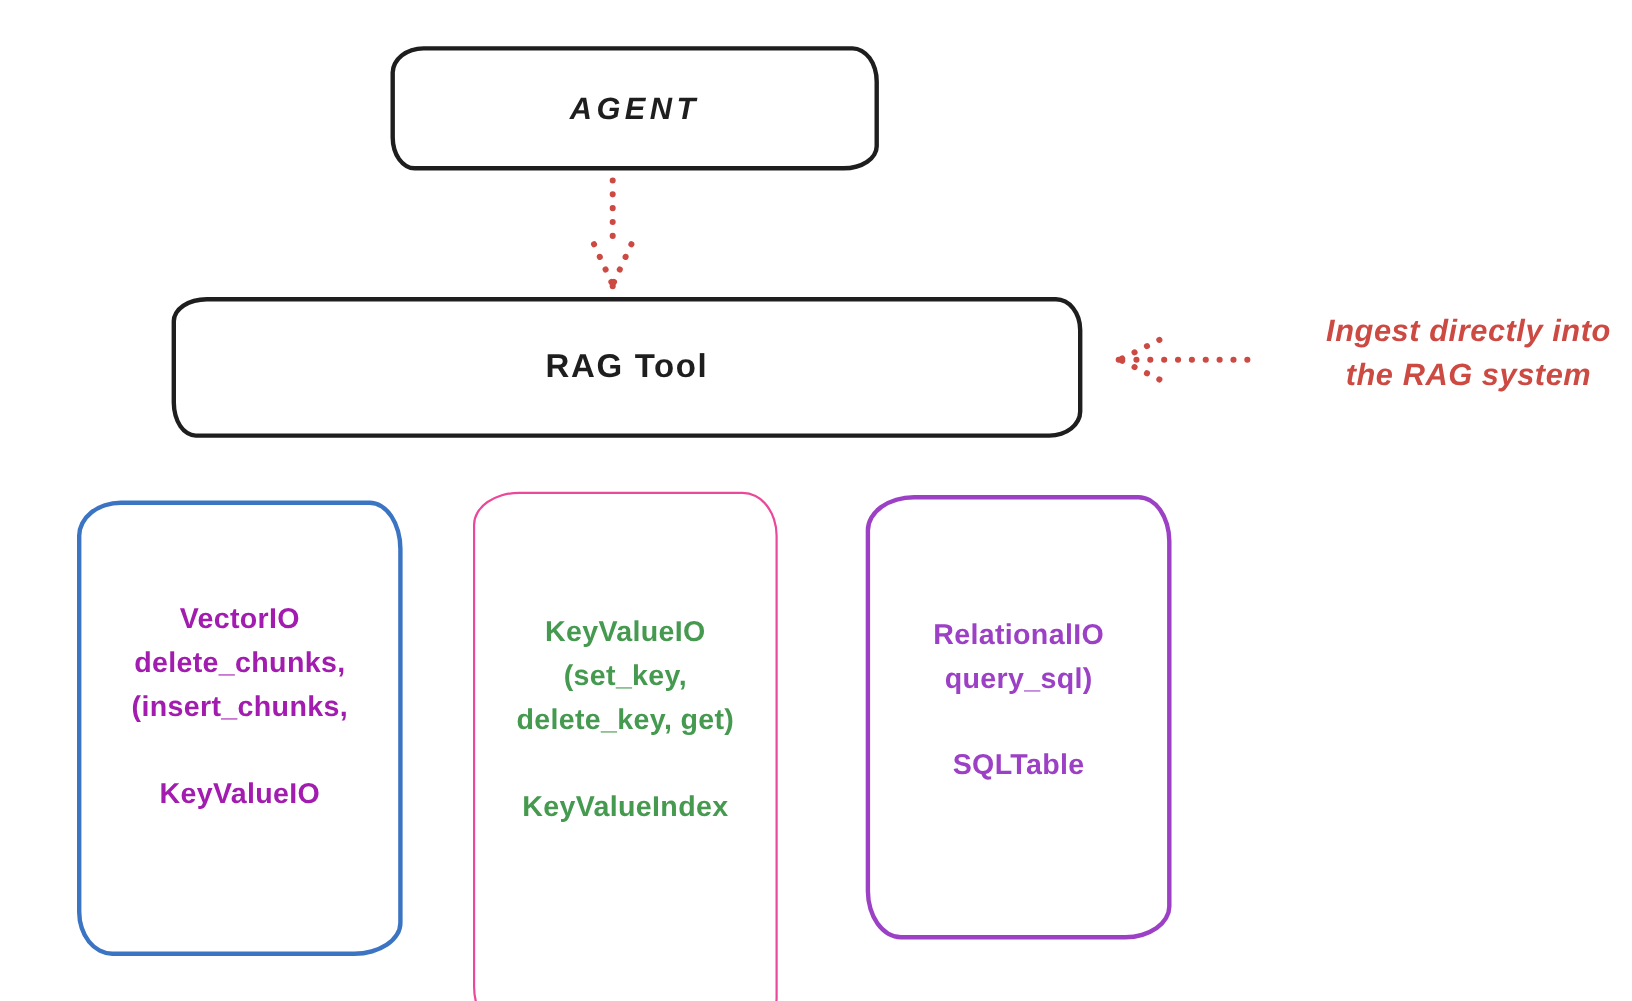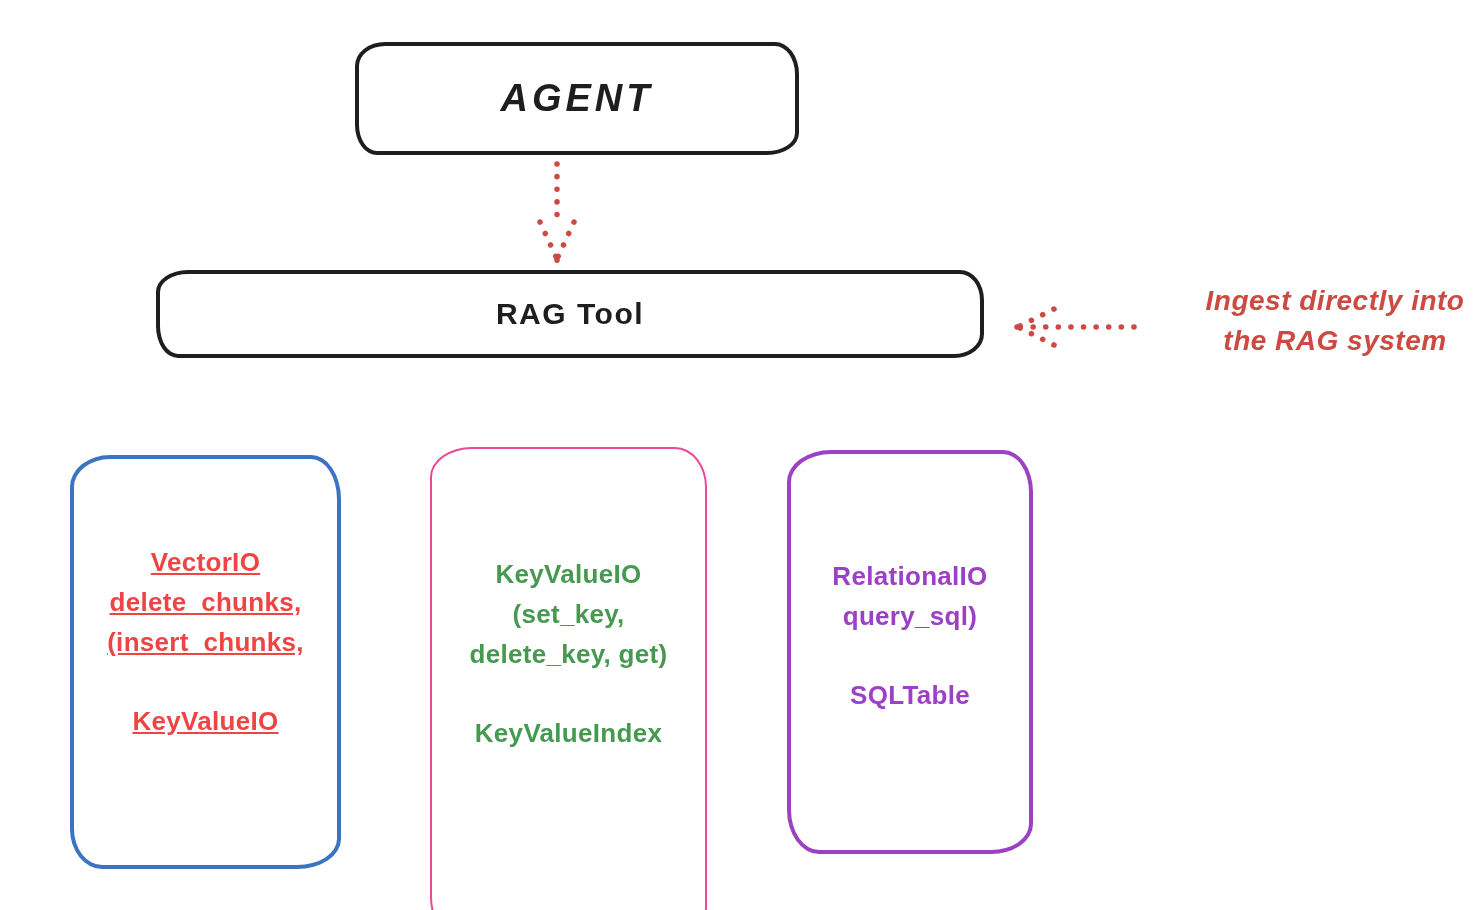--- a/index.html
+++ b/index.html
@@ -27,66 +27,65 @@
   .box-black {
     border: 4px solid #1e1e1e;
     color: #1e1e1e;
   }
   .agent-box {
     left: 355px; top: 42px;
     width: 444px; height: 113px;
     border-radius: 30px 24px 32px 22px / 24px 32px 22px 30px;
   }
   .agent-box .box-label {
-    font-size: 38px;
+    font-size: 28px;
     font-weight: 700;
     letter-spacing: 4px;
     font-style: italic;
   }
   .rag-box {
     left: 156px; top: 270px;
-    width: 828px; height: 88px;
+    width: 828px; height: 128px;
     border-radius: 32px 24px 30px 22px / 22px 30px 24px 32px;
   }
   .rag-box .box-label {
     font-size: 30px;
     font-weight: 700;
     letter-spacing: 1.5px;
   }
   
   .io-box {
     flex-direction: column;
     align-items: stretch;
     justify-content: flex-start;
     text-align: center;
     font-weight: 700;
     font-size: 26px;
     line-height: 40px;
     letter-spacing: 0.3px;
   }
   .io-box-blue {
     left: 70px; top: 455px;
-    width: 271px; height: 414px;
+    width: 296px; height: 414px;
     border: 4px solid #3b74c2;
-    color: #ef4444;
+    color: #a21caf;
     border-radius: 40px 30px 44px 32px / 32px 44px 30px 40px;
     padding-top: 83px;
-    text-decoration: underline;
   }
   .io-box-green {
     left: 430px; top: 447px;
     width: 277px; height: 492px;
     border: 2px solid #ec4899;
     color: #459a50;
     border-radius: 42px 32px 40px 30px / 30px 40px 32px 42px;
     padding-top: 105px;
   }
   .io-box-purple {
     left: 787px; top: 450px;
-    width: 246px; height: 404px;
+    width: 278px; height: 404px;
     border: 4px solid #9c41c5;
     color: #9c41c5;
     border-radius: 44px 30px 42px 32px / 32px 42px 30px 44px;
     padding-top: 102px;
   }
   .io-spacer { height: 39px; }
   
   .annotation {
     position: absolute;
     left: 1163px; top: 281px;

